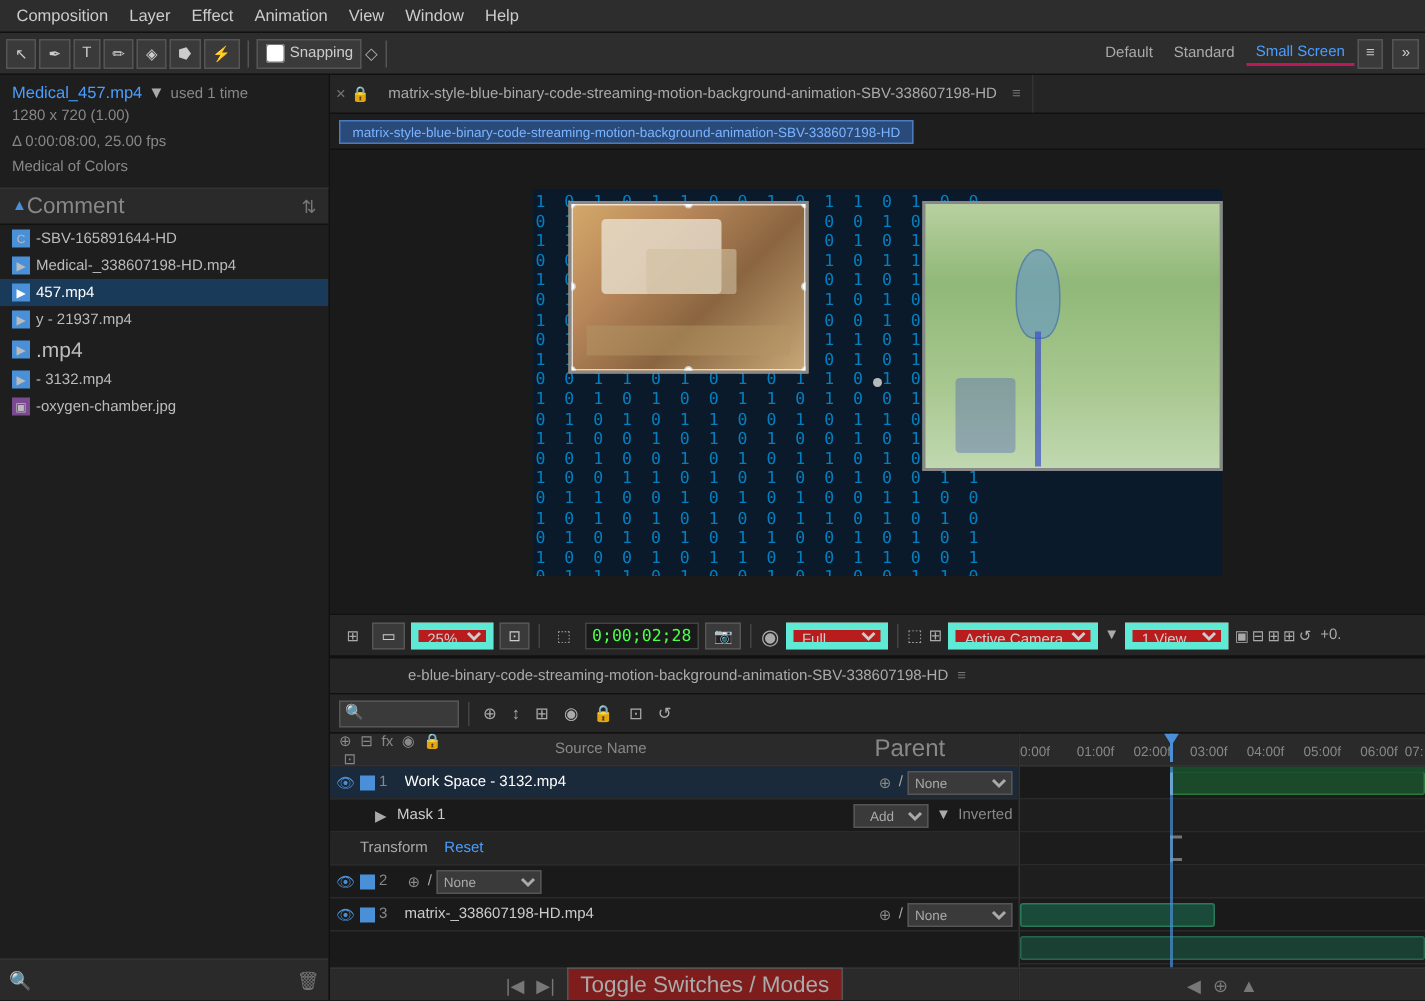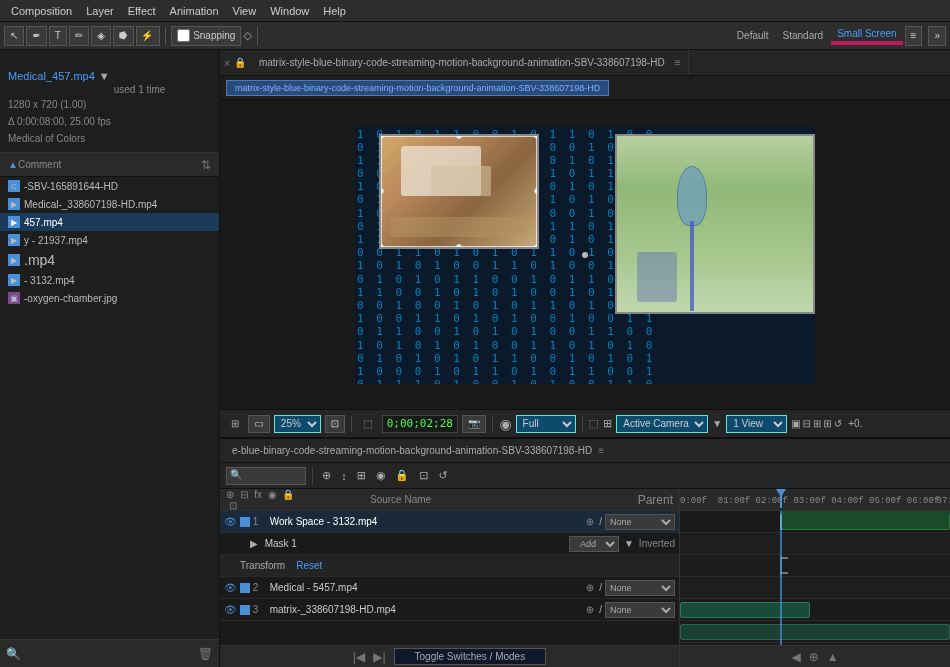--- a/index.html
+++ b/index.html
@@ -63,21 +63,21 @@
     .workspace-btn {
       background: transparent;
       border: none;
       color: #aaa;
       padding: 2px 6px;
       cursor: pointer;
       font-size: 10px;
     }
     .workspace-btn.active {
       color: #4a9eff;
-      border-bottom: 4px solid #be185d;
+      border-bottom: 2px solid #be185d;
     }
 
     
     .main-layout {
       display: flex;
       flex: 1;
       overflow: hidden;
     }
 
     
@@ -237,22 +237,22 @@
       border: 1px solid #555;
       color: #ccc;
       padding: 1px 5px;
       cursor: pointer;
       font-size: 10px;
       height: 18px;
       display: flex;
       align-items: center;
     }
     .ctrl-select {
-      background: #0c4a6e;
-      border: 1px solid #5eead4;
+      background: #b91c1c;
+      border: 5px solid #5eead4;
       color: #ccc;
       height: 18px;
       font-size: 10px;
       padding: 0 2px;
     }
     .ctrl-separator { width: 1px; height: 16px; background: #444; margin: 0 2px; }
     .ctrl-text { color: #aaa; font-size: 10px; }
 
     
     .timeline-area {
@@ -368,25 +368,25 @@
     }
     .tl-switch-bar {
       height: 22px;
       background: #2a2a2a;
       display: flex;
       align-items: center;
       justify-content: center;
       border-top: 1px solid #333;
     }
     .tl-switch-btn {
-      background: #0f172a;
+      background: #7f1d1d;
       border: 1px solid #555;
       color: #aaa;
-      padding: 2px 20px;
-      font-size: 10px;
+      padding: 2px 8px;
+      font-size: 15px;
       cursor: pointer;
     }
 
     
     .track-area {
       flex: 1;
       overflow: hidden;
       display: flex;
       flex-direction: column;
     }
@@ -552,31 +552,31 @@
 </div>
 
 <div class="main-layout">
 
   <div class="left-panel">
 
     <div class="source-info">
       <div class="source-filename">
         <span style="color:#4a9eff;">Medical_457.mp4</span>
         <span style="color:#aaa;">▼</span>
-        <span style="color:#888; font-size:10px;margin-top:28px;">used 1 time</span>
+        <span style="color:#888; font-size:10px;">used 1 time</span>
       </div>
       <div class="source-details">1280 x 720 (1.00)</div>
       <div class="source-details">Δ 0:00:08:00, 25.00 fps</div>
       <div class="source-details">Medical of Colors</div>
     </div>
 
     <div class="project-panel">
       <div class="panel-header">
         <div style="color:#4a90d9; font-size:10px;">▲</div>
-        <span style="color:#888; font-size:10px;">Comment</span>
+        <span style="color:#888; font-size:15px;">Comment</span>
         <div style="color:#777; margin-left:auto; font-size:12px;">⇅</div>
       </div>
       <div class="project-list">
         <div class="project-item">
           <div class="item-icon" style="background:#4a90d9;">C</div>
           <span style="font-size:10px;">-SBV-165891644-HD</span>
         </div>
         <div class="project-item">
           <div class="item-icon" style="background:#4a90d9;">▶</div>
           <span style="font-size:10px;">Medical-_338607198-HD.mp4</span>
@@ -723,21 +723,21 @@
         <span style="color:#aaa;font-size:10px;">⊞</span>
         <span style="color:#aaa;font-size:10px;">↺</span>
       </div>
       <span class="ctrl-text" style="margin-left:2px;">+0.</span>
     </div>
 
     <div class="timeline-area">
 
       <div class="timeline-tab-bar">
         <div class="tl-tab">
-          <span style="max-width:380px;overflow:hidden;text-overflow:ellipsis;white-space:nowrap;">e-blue-binary-code-streaming-motion-background-animation-SBV-338607198-HD</span>
+          <span style="max-width:380px;overflow:hidden;text-overflow:ellipsis;white-space:nowrap;margin-left:40px;">e-blue-binary-code-streaming-motion-background-animation-SBV-338607198-HD</span>
           <span style="margin-left:6px; color:#777; cursor:pointer;">≡</span>
         </div>
       </div>
 
       <div class="tl-toolbar">
         <div style="position:relative;">
           <span style="position:absolute;left:4px;top:2px;color:#777;font-size:10px;">🔍</span>
           <input class="tl-search" style="padding-left: 18px;" placeholder="">
         </div>
         <div class="ctrl-separator"></div>
@@ -756,21 +756,21 @@
           <div class="layer-header">
             <span style="width:80px; color:#888; font-size:10px;">
               <span>⊕</span>
               <span style="margin-left:3px;">⊟</span>
               <span style="margin-left:3px;">fx</span>
               <span style="margin-left:3px;">◉</span>
               <span style="margin-left:3px;">🔒</span>
               <span style="margin-left:3px;">⊡</span>
             </span>
             <span style="flex:1; color:#888; font-size:10px; margin-left:60px;">Source Name</span>
-            <span style="width:90px; color:#888; font-size:12px;text-align:right;">Parent</span>
+            <span style="width:90px; color:#888; font-size:16px;">Parent</span>
           </div>
 
           <div class="layer-rows">
 
             <div class="layer-row selected">
               <span style="color:#4a90d9;font-size:10px;">👁</span>
               <div class="layer-icon" style="background:#4a90d9;width:10px;height:10px;"></div>
               <span style="color:#888;font-size:10px;width:14px;">1</span>
               <span style="flex:1;color:#fff;font-size:10px;overflow:hidden;text-overflow:ellipsis;white-space:nowrap;">Work Space - 3132.mp4</span>
               <span style="color:#888;font-size:10px;margin:0 2px;">⊕</span>
@@ -795,21 +795,20 @@
 
             <div class="layer-row" style="padding-left:20px; background:#242424;">
               <span style="color:#aaa;font-size:10px;">Transform</span>
               <span style="color:#4a9eff;font-size:10px;margin-left:8px;cursor:pointer;">Reset</span>
             </div>
 
             <div class="layer-row">
               <span style="color:#4a90d9;font-size:10px;">👁</span>
               <div class="layer-icon" style="background:#4a90d9;width:10px;height:10px;"></div>
               <span style="color:#888;font-size:10px;width:14px;">2</span>
-              <span style="flex:1;color:#ccc;font-size:10px;">Medical - 5457.mp4</span>
               <span style="color:#888;font-size:10px;margin:0 2px;">⊕</span>
               <span style="color:#aaa;font-size:10px;">/</span>
               <select class="layer-parent-select">
                 <option>None</option>
               </select>
             </div>
 
             <div class="layer-row">
               <span style="color:#4a90d9;font-size:10px;">👁</span>
               <div class="layer-icon" style="background:#4a90d9;width:10px;height:10px;"></div>
@@ -827,21 +826,21 @@
           <div class="tl-switch-bar">
             <div style="color:#777;font-size:12px;cursor:pointer;margin-right:8px;">|◀</div>
             <div style="color:#777;font-size:12px;cursor:pointer;margin-right:8px;">▶|</div>
             <button class="tl-switch-btn">Toggle Switches / Modes</button>
           </div>
         </div>
 
         <div class="track-area">
 
           <div class="track-ruler">
-            <div class="track-ruler-inner" style="position:relative;width:100%;height:100%;font-family:Liberation Mono, monospace;">
+            <div class="track-ruler-inner" style="position:relative;width:100%;height:100%;">
               <span style="position:absolute;left:0px;bottom:2px;color:#888;font-size:9px;">0:00f</span>
               <span style="position:absolute;left:14%;bottom:2px;color:#888;font-size:9px;">01:00f</span>
               <span style="position:absolute;left:28%;bottom:2px;color:#888;font-size:9px;">02:00f</span>
               <span style="position:absolute;left:42%;bottom:2px;color:#888;font-size:9px;">03:00f</span>
               <span style="position:absolute;left:56%;bottom:2px;color:#888;font-size:9px;">04:00f</span>
               <span style="position:absolute;left:70%;bottom:2px;color:#888;font-size:9px;">05:00f</span>
               <span style="position:absolute;left:84%;bottom:2px;color:#888;font-size:9px;">06:00f</span>
               <span style="position:absolute;left:95%;bottom:2px;color:#888;font-size:9px;">07:</span>
 
               <div style="position:absolute;left:37%;top:0;bottom:0;width:2px;background:#4a90d9;z-index:10;">

